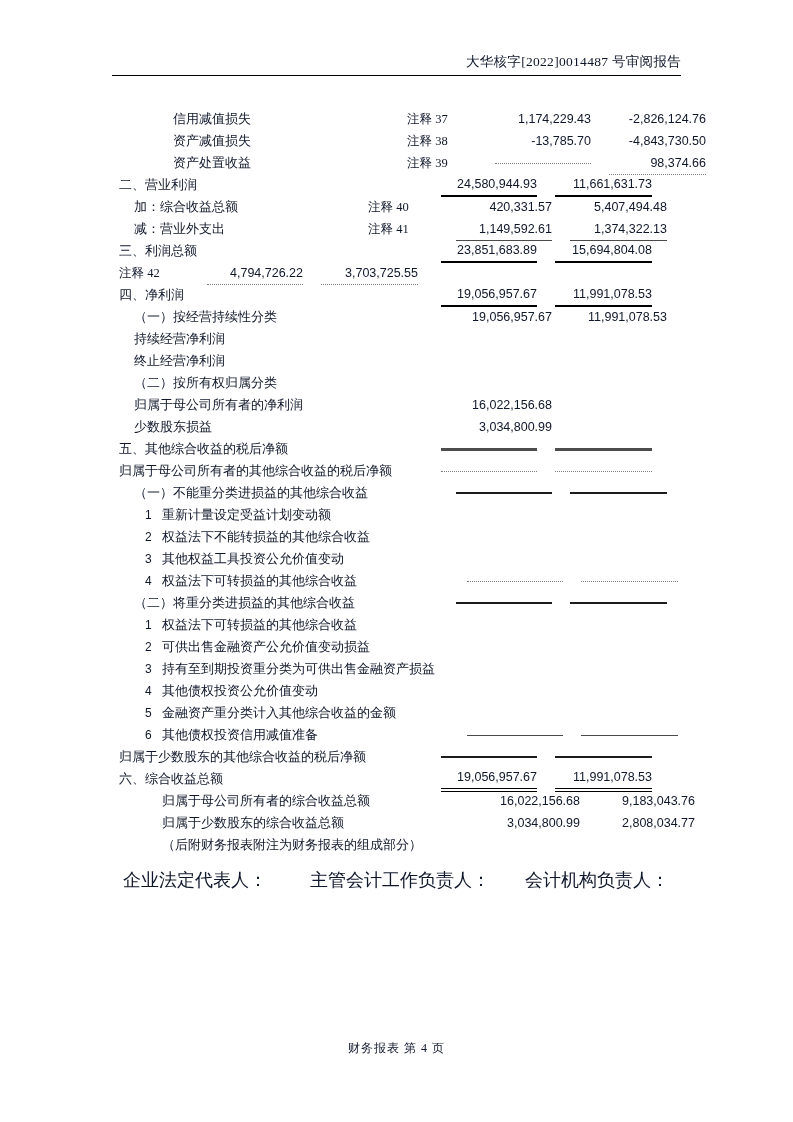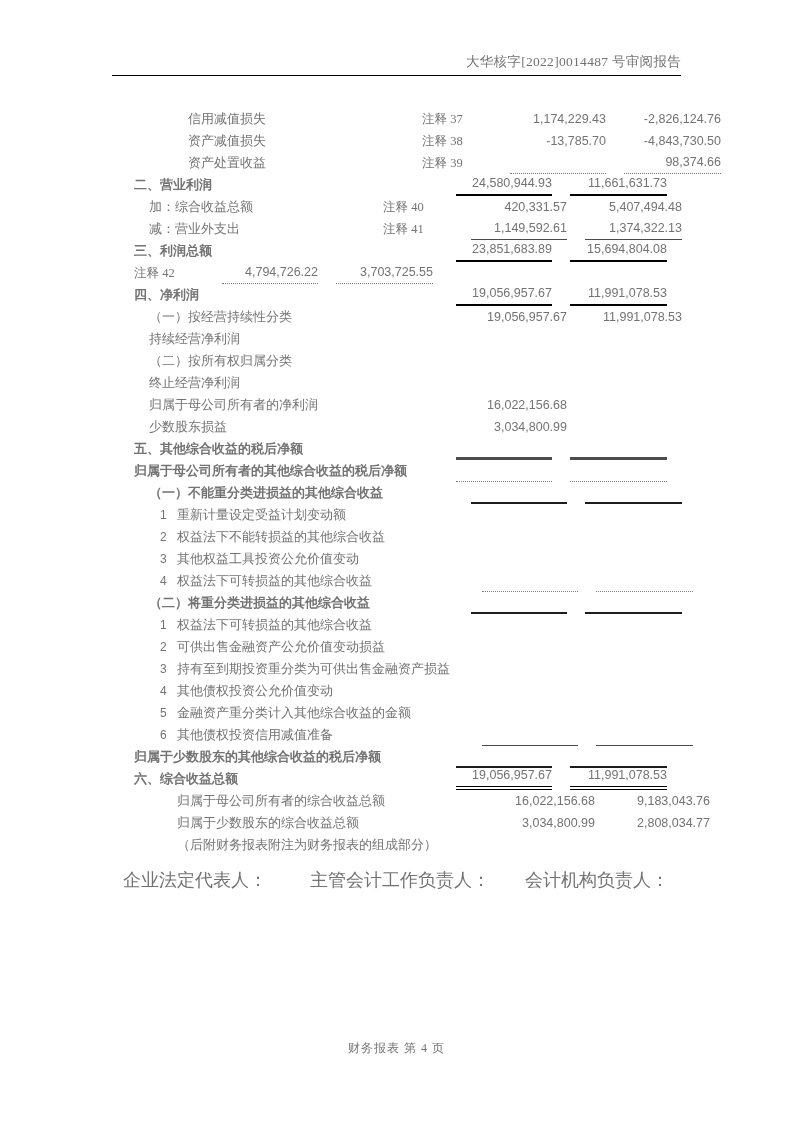--- a/index.html
+++ b/index.html
@@ -1,39 +1,39 @@
 <!DOCTYPE html>
 <html><head>
 <meta charset="utf-8">
 <style>
   html,body{margin:0;padding:0;background:#888;}
   .page{
     position:relative;
     width:793px;height:1122px;
     background:#ffffff;
     font-family:"Liberation Serif","DejaVu Serif",serif;
-    color:#737373;
+    color:#0f172a;
     overflow:hidden;
   }
   
   .report-no{
     position:absolute; top:53px; right:112px;
     font-size:13.5px; letter-spacing:0.3px;
   }
   .header-rule{
     position:absolute; top:75px; left:112px; width:569px; height:0;
     border-bottom:1.5px solid #000;
   }
   
   .tbl{
     position:absolute; left:119px; top:108px; width:537px;
   }
-  .row{display:flex; height:22px; align-items:flex-end; line-height:22px;margin-left:15px;}
+  .row{display:flex; height:22px; align-items:center; line-height:22px;}
   .c-label{width:234px; flex:none; white-space:nowrap; overflow:visible; font-size:13px;}
-  .c-label.b{font-weight:700;}
+  .c-label.b{font-weight:400;}
   .c-note{width:88px; flex:none; font-size:12.5px; white-space:nowrap;}
   .c-a{width:96px; flex:none; text-align:right;
        font-family:"Liberation Sans","DejaVu Sans",sans-serif;
        font-size:12.5px;}
   .c-a2{width:97px;}
   .gap{width:18px; flex:none;}
   .num{display:inline-block; width:17px;
        font-family:"Liberation Sans","DejaVu Sans",sans-serif; font-size:12px;}
   .ind-0{padding-left:0;}
   .ind-1{padding-left:15px;}
@@ -135,28 +135,28 @@
     <div class="c-a c-a2">11,991,078.53</div>
   </div>
       <div class="row">
     <div class="c-label ind-1"><span>持续经营净利润</span></div>
     <div class="c-note"></div>
     <div class="c-a"></div>
     <div class="gap"></div>
     <div class="c-a c-a2"></div>
   </div>
       <div class="row">
+    <div class="c-label ind-1"><span>终止经营净利润</span></div>
+    <div class="c-note"></div>
+    <div class="c-a"></div>
+    <div class="gap"></div>
+    <div class="c-a c-a2"></div>
+  </div>
+      <div class="row">
     <div class="c-label ind-1"><span>（二）按所有权归属分类</span></div>
-    <div class="c-note"></div>
-    <div class="c-a"></div>
-    <div class="gap"></div>
-    <div class="c-a c-a2"></div>
-  </div>
-      <div class="row">
-    <div class="c-label ind-1"><span>终止经营净利润</span></div>
     <div class="c-note"></div>
     <div class="c-a"></div>
     <div class="gap"></div>
     <div class="c-a c-a2"></div>
   </div>
       <div class="row">
     <div class="c-label ind-1"><span>归属于母公司所有者的净利润</span></div>
     <div class="c-note"></div>
     <div class="c-a">16,022,156.68</div>
     <div class="gap"></div>

